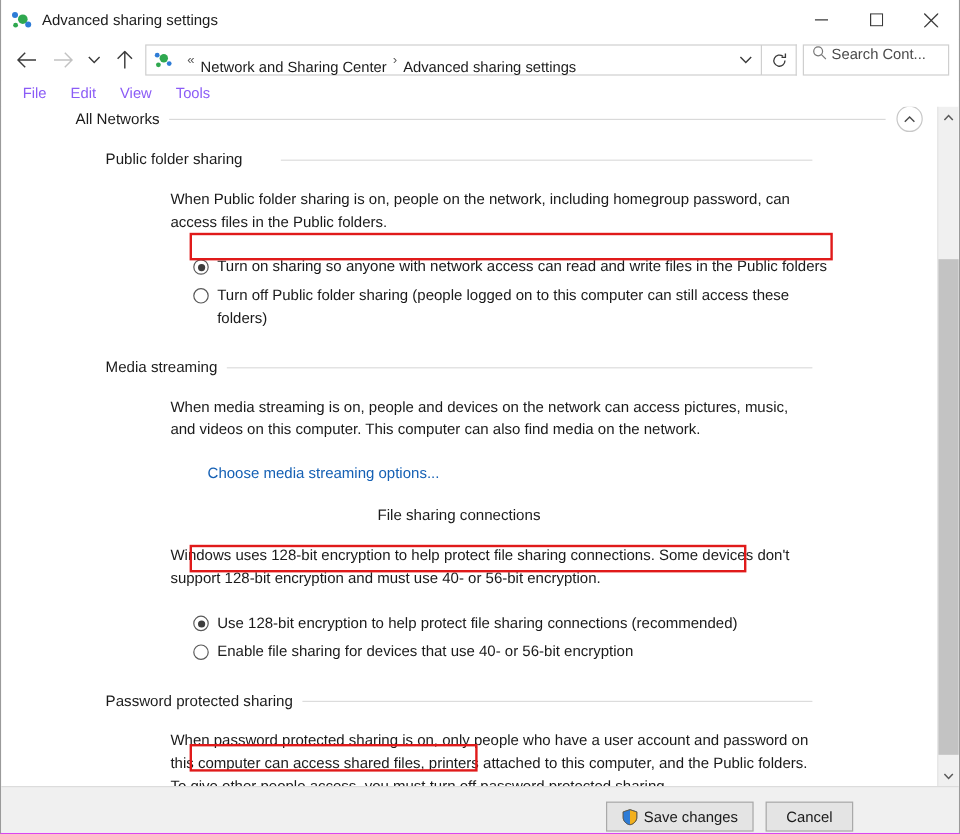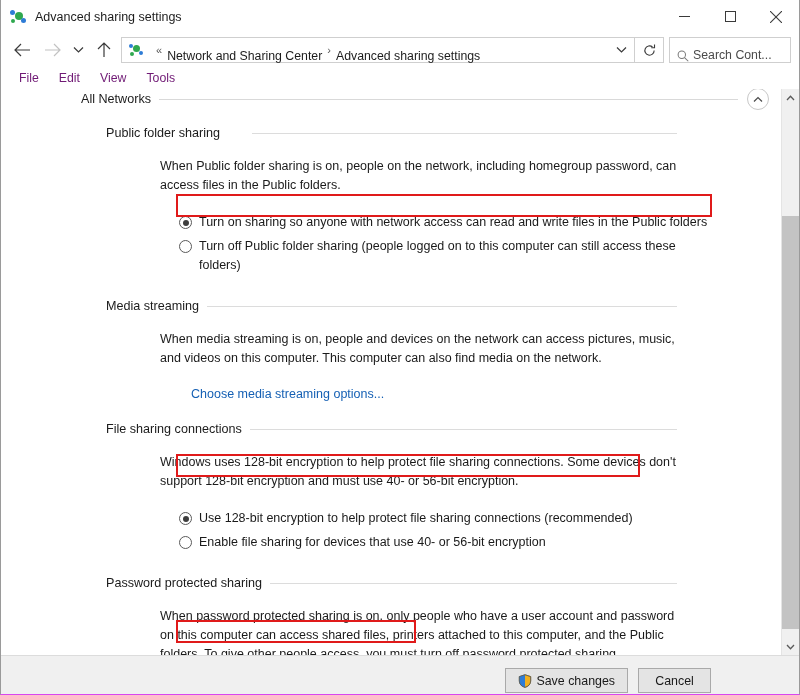--- a/index.html
+++ b/index.html
@@ -139,21 +139,21 @@
     justify-content: center;
     color: #3b3b3b;
     flex: 0 0 auto;
     background: #fff;
   }
   .searchbox {
     width: 120px;
     height: 24px;
     border: 1px solid #cfcfcf;
     display: flex;
-    align-items: flex-end;
+    align-items: flex-start;
     margin-left: 5px;
     flex: 0 0 auto;
     background:#fff;
   }
   .search-icon {
     margin: 0 4px 0 7px;
     color: #777;
     display: flex;
     align-items: center;
   }
@@ -167,31 +167,30 @@
   
   .menubar {
     height: 22px;
     display: flex;
     align-items: center;
     padding-left: 8px;
     background: #ffffff;
   }
   .menu-item {
     font-size: 12.3px;
-    color: #701a75;
+    color: #8b5cf6;
     padding: 0 10px;
   }
 
   
   .content-wrap {
     position: relative;
     height: 566px;
     display: flex;
     background: #ffffff;
-    margin-left: 18px;
   }
   .content {
     flex: 1 1 auto;
     position: relative;
     overflow: hidden;
     padding-left: 0;
   }
 
   .group-head {
     display: flex;
@@ -481,21 +480,21 @@
         <span class="radio-label">Turn off Public folder sharing (people logged on to this computer can still access these folders)</span>
       </div>
 
       <div class="section-head" style="margin-top:24px;">
         <span class="stitle">Media streaming</span>
         <span class="sline"></span>
       </div>
       <div class="para" style="margin-top:17px;">When media streaming is on, people and devices on the network can access pictures, music, and videos on this computer. This computer can also find media on the network.</div>
       <div class="link" style="margin-top:19px;">Choose media streaming options...</div>
 
-      <div class="section-head" style="margin-top:21px;">
+      <div class="section-head" style="margin-top:21px;flex-direction:column;">
         <span class="stitle">File sharing connections</span>
         <span class="sline"></span>
       </div>
       <div class="para" style="margin-top:17px;">Windows uses 128-bit encryption to help protect file sharing connections. Some devices don't support 128-bit encryption and must use 40- or 56-bit encryption.</div>
 
       <div class="radio-row" style="margin-top:18px;">
         <span class="radio checked"></span>
         <span class="radio-label">Use 128-bit encryption to help protect file sharing connections (recommended)</span>
       </div>
       <div class="radio-row" style="margin-top:5px;">

